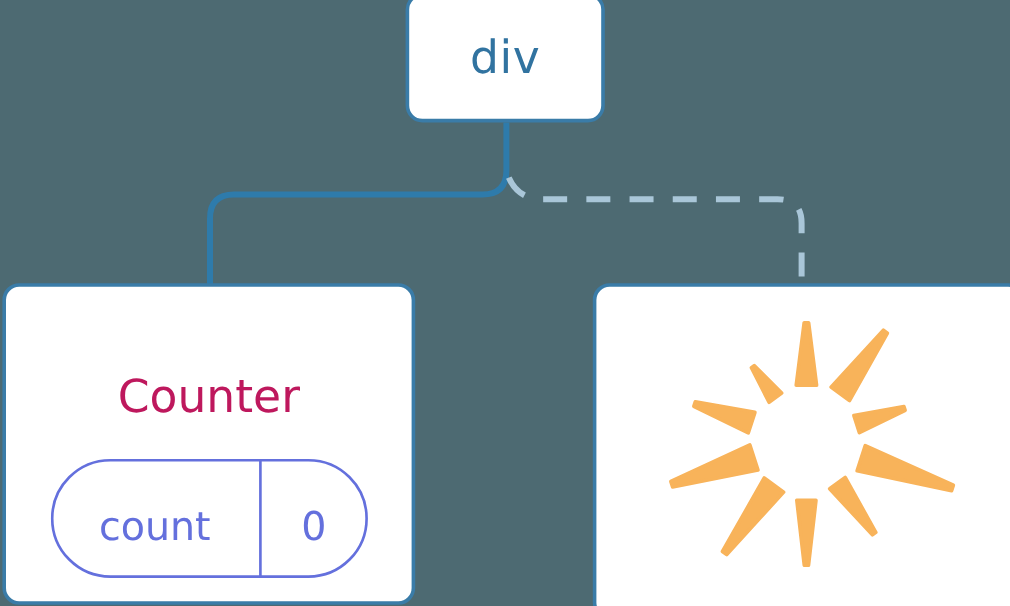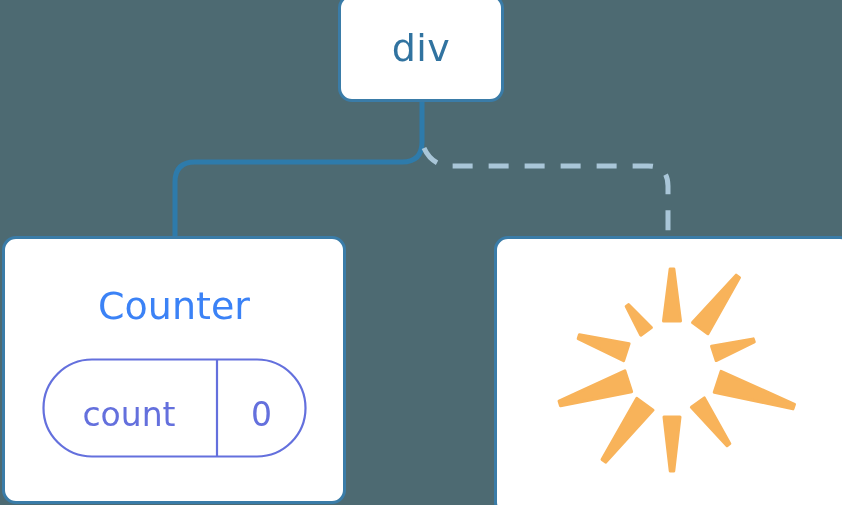--- a/index.html
+++ b/index.html
@@ -55,22 +55,22 @@
     left: 2px;
     top: 236px;
     width: 344px;
     height: 268px;
     display: flex;
     flex-direction: column;
     align-items: center;
   }
   .card-counter .node-title {
     font-size: 38px;
-    color: #3b82f6;
-    margin-top: 48px;
+    color: #be185d;
+    margin-top: 72px;
     line-height: 1;
   }
 
   .card-sparkle {
     left: 494px;
     top: 236px;
     width: 360px;
     height: 280px;
     border-radius: 14px;
     overflow: hidden;

